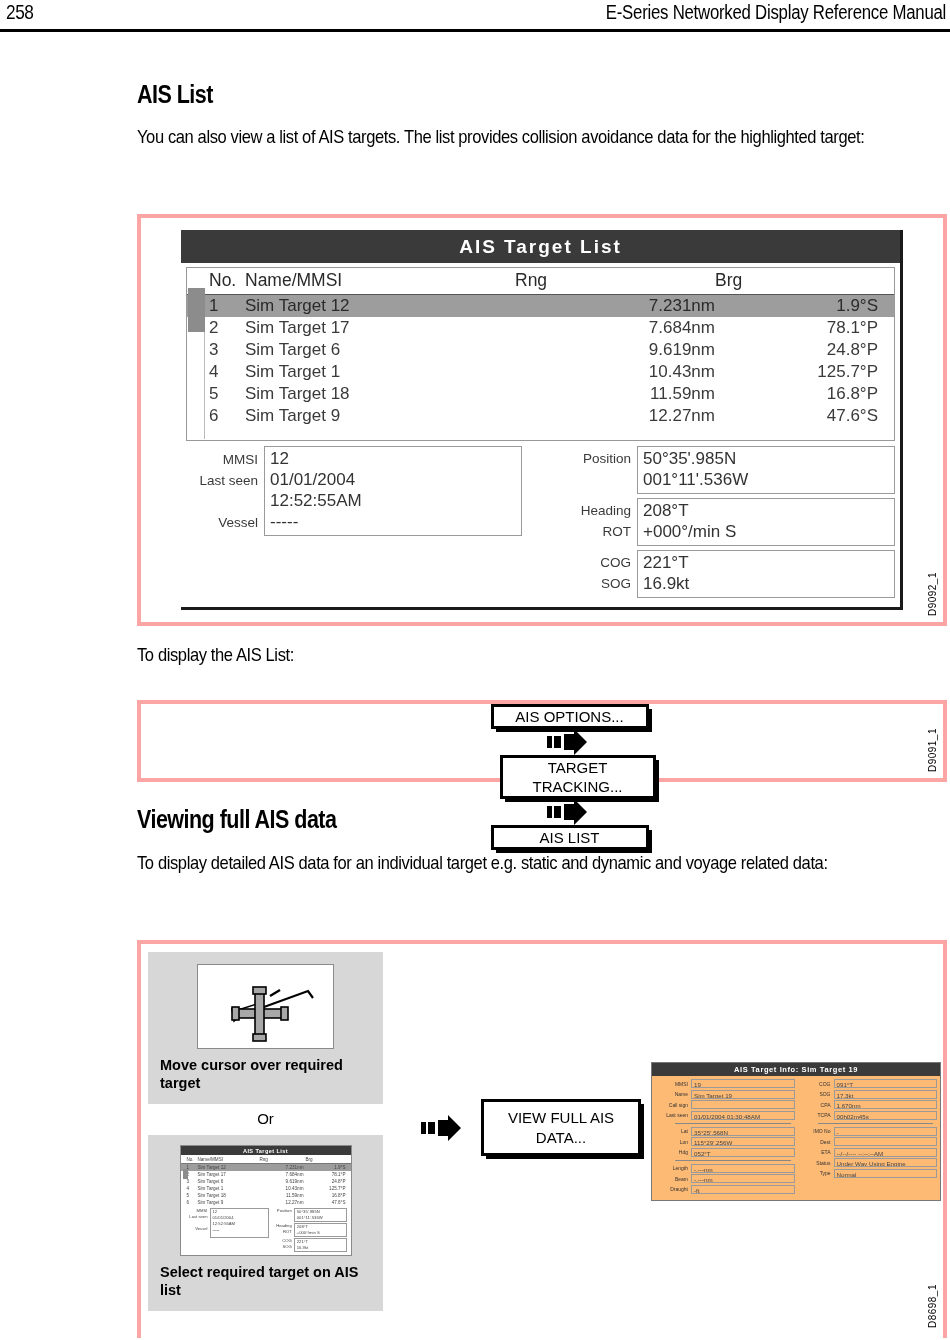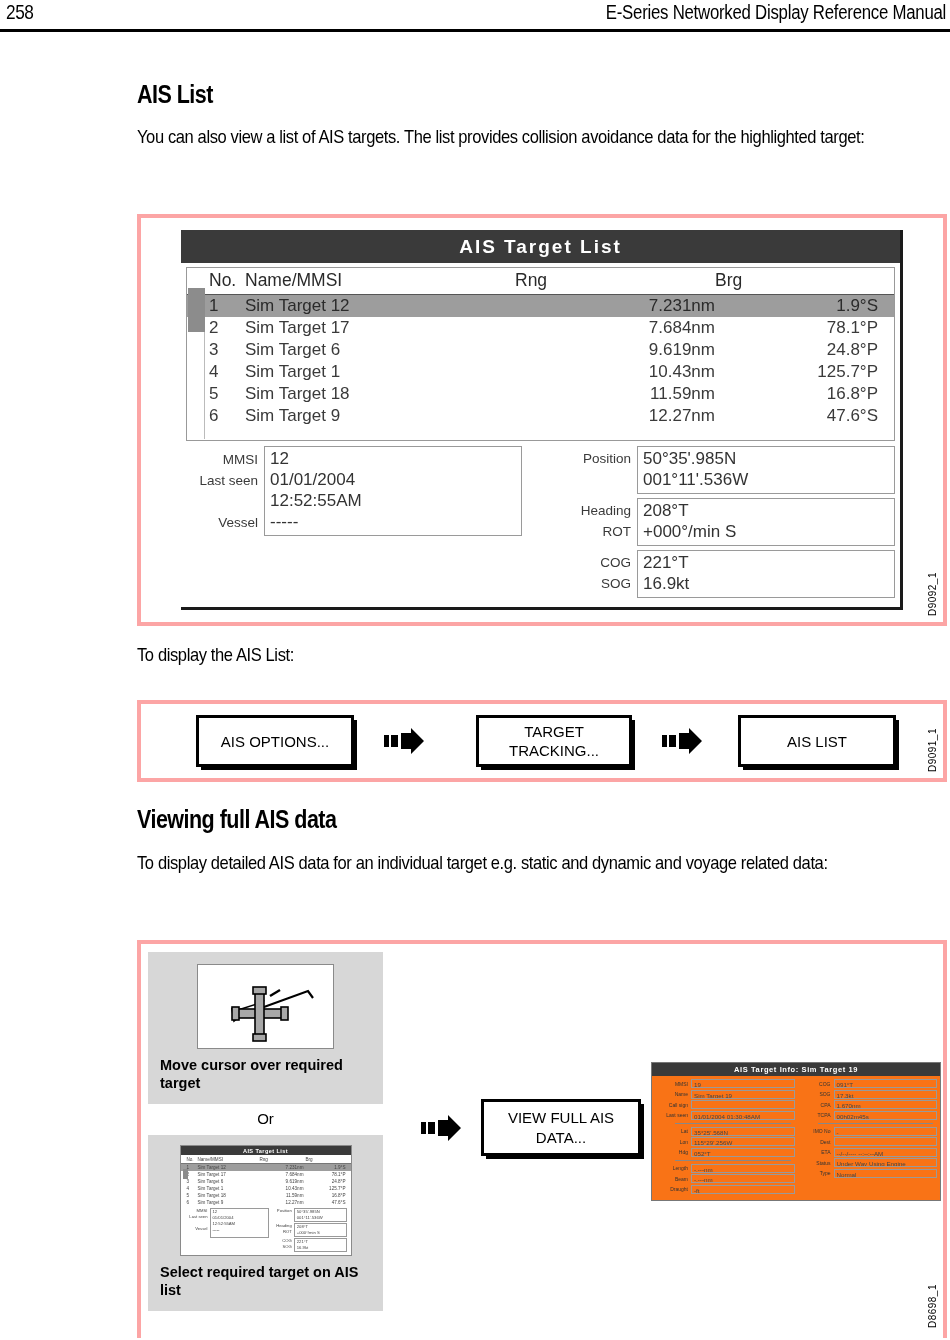--- a/index.html
+++ b/index.html
@@ -129,21 +129,21 @@
     font-size:13.5px; color:#3a3a3a;
   }
   .dr-labels span{ display:block; line-height:21px; }
   #box-position{ width:258px; height:48px; }
   #box-heading{ width:258px; height:48px; }
   #box-cog{ width:258px; height:48px; }
 
   
   #flow-row{
     position:absolute; left:0; top:0; width:100%; height:100%;
-    display:flex; align-items:center; padding-left:55px;
+    display:flex; align-items:center; padding-left:55px;flex-direction:column;
   }
   .flow-btn{
     border:3px solid #000; background:#fff;
     display:flex; align-items:center; justify-content:center; text-align:center;
     font-size:15px; line-height:19px; color:#000;
     box-shadow:4px 4px 0 -1px #000;
     position:relative;
   }
   #flow-btn-1{ width:158px; height:52px; }
   #flow-btn-2{ width:156px; height:52px;margin-left:16px; }
@@ -188,21 +188,21 @@
   tr.mini-selected td{ background:#9d9d9d; }
   #mini-thumb{ position:absolute; left:2px; top:13px; width:5px; height:10px; background:#8c8c8c;}
   #mini-detail{ display:flex; font-size:4.2px; color:#444; padding:2px 3px 3px 3px; }
   .mini-box{ border:.5px solid #9a9a9a; line-height:6px; padding:0 2px; }
 
   
   #vd-right{
     position:absolute; left:510px; top:118px; width:290px;
   }
   #info-screen{
-    border:1px solid #777; background:#f97316;
+    border:1px solid #777; background:#fdba74;
   }
   #info-title{
     background:#3a3a3a; color:#fff; text-align:center; font-weight:bold;
     font-size:7.5px; letter-spacing:0.6px; padding:2px 0;
   }
   #info-body{ display:flex; padding:3px 3px 5px 3px; }
   .info-col{ flex:1; }
   .info-col.left{ border-right:0; padding-right:3px; }
   .info-row{ display:flex; align-items:center; margin-bottom:1.5px; }
   .info-lbl{

